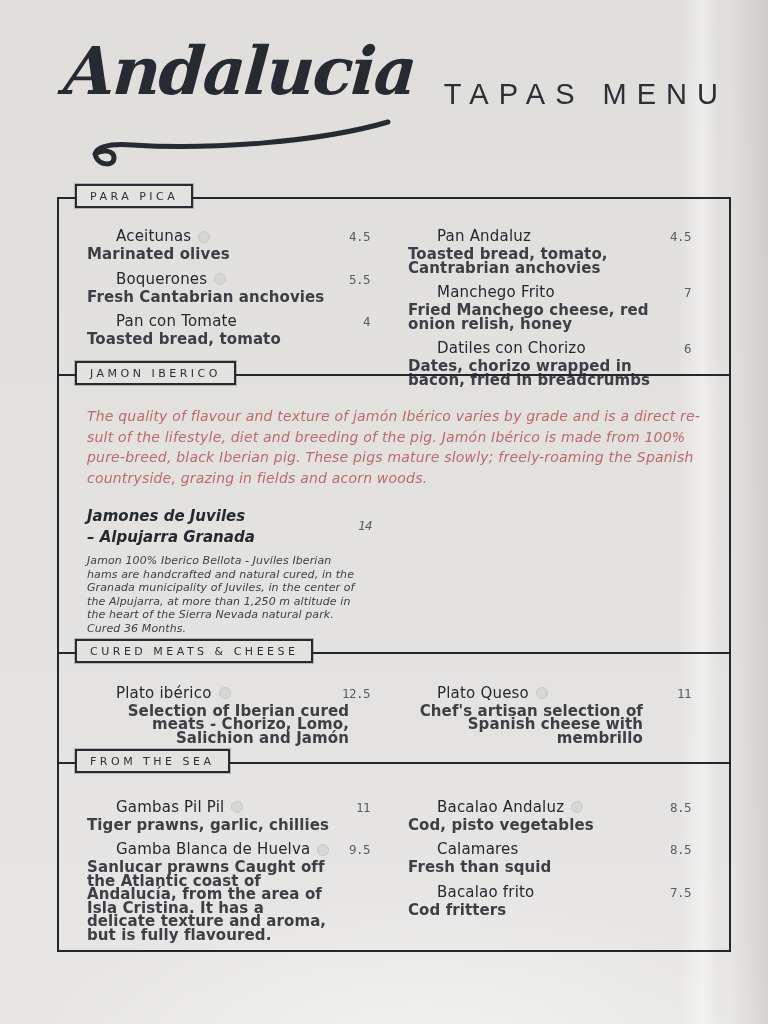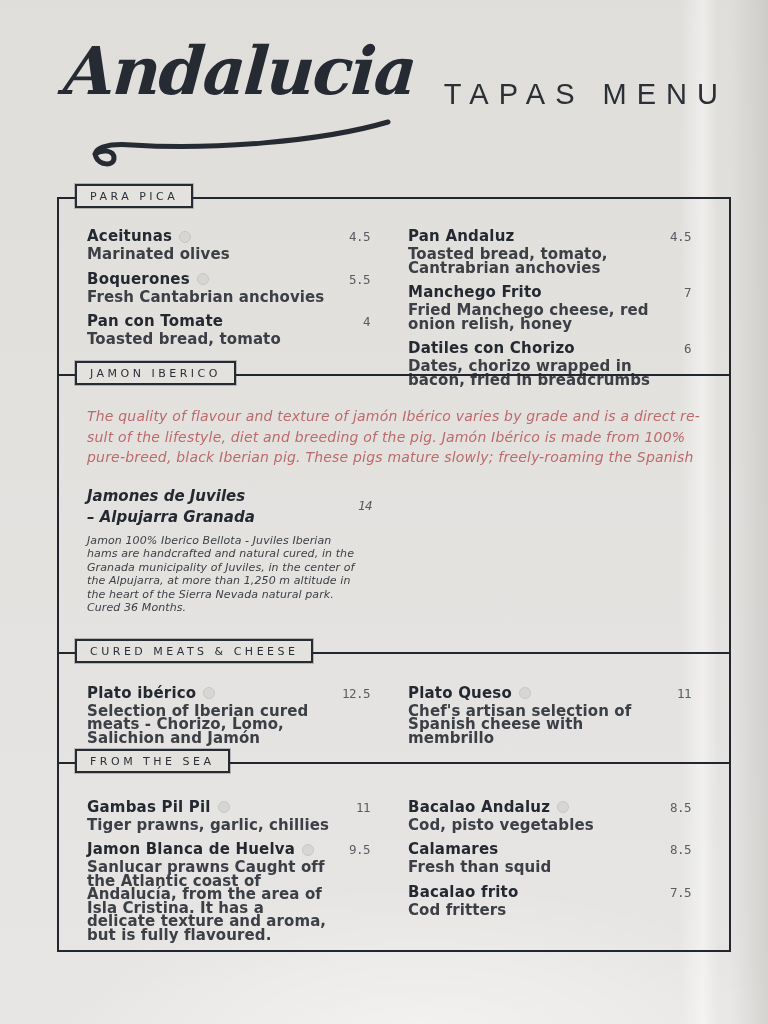--- a/index.html
+++ b/index.html
@@ -52,22 +52,22 @@
     font-size:11px;letter-spacing:3.5px;color:#2b2f37;white-space:nowrap;
     z-index:2;
   }
   
   .cols{display:flex;padding:28px 38px 0 28px;}
   .col{width:285px;}
   .col-left{margin-right:38px;}
   .menu-item{margin-bottom:8px;}
   .row{display:flex;align-items:baseline;}
   .dish{
-    font-size:15px;font-weight:700;color:#232831;letter-spacing:.2px;
-    line-height:19px;white-space:nowrap;
+    font-size:15px;font-weight:400;color:#232831;letter-spacing:.2px;
+    line-height:19px;white-space:nowrap;margin-left:29px;
   }
   .diet{
     display:inline-block;width:10px;height:10px;border-radius:50%;
     background:#d6d7d5;border:1px solid #c6c8c6;margin-left:7px;
     align-self:center;flex:none;
   }
   .price{
     margin-left:auto;font-size:12.5px;color:#585d65;
     font-family:"DejaVu Sans Mono","Liberation Mono",monospace;
     letter-spacing:-.5px;
@@ -156,37 +156,38 @@
       </div>
     </div>
 
     <div class="section sec-jamon">
       <div class="section-label">JAMON IBERICO</div>
       <div class="jamon-body">
         <div class="intro">
           <div>The quality of flavour and texture of jamón Ibérico varies by grade and is a direct re-</div>
           <div>sult of the lifestyle, diet and breeding of the pig. Jamón Ibérico is made from 100%</div>
           <div>pure-breed, black Iberian pig. These pigs mature slowly; freely-roaming the Spanish</div>
+          <div>countryside, grazing in fields and acorn woods.</div>
         </div>
         <div class="jamon-item">
           <div class="row">
             <span class="jamon-name">
               <span>Jamones de Juviles</span><br>
               <span>– Alpujarra Granada</span>
             </span>
             <span class="price" style="align-self:flex-start;margin-top:12px;">14</span>
           </div>
           <div class="jamon-desc">Jamon 100% Iberico Bellota - Juviles Iberian hams are handcrafted and natural cured, in the Granada municipality of Juviles, in the center of the Alpujarra, at more than 1,250 m altitude in the heart of the Sierra Nevada natural park.  Cured 36 Months.</div>
         </div>
       </div>
     </div>
 
     <div class="section sec-cured">
       <div class="section-label">CURED MEATS &amp; CHEESE</div>
-      <div class="cols" style="padding-top:30px;">
+      <div class="cols" style="padding-top:30px;text-align:right;">
         <div class="col col-left">
           <div class="menu-item">
             <div class="row">
               <span class="dish">Plato ibérico</span>
               <span class="diet"></span>
               <span class="price">12.5</span>
             </div>
             <div class="desc">Selection of Iberian cured meats - Chorizo,  Lomo, Salichion and Jamón</div>
           </div>
         </div>
@@ -210,21 +211,21 @@
           <div class="menu-item">
             <div class="row">
               <span class="dish">Gambas Pil Pil</span>
               <span class="diet"></span>
               <span class="price">11</span>
             </div>
             <div class="desc">Tiger prawns, garlic, chillies</div>
           </div>
           <div class="menu-item">
             <div class="row">
-              <span class="dish">Jamon Blanca de Huelva</span>
+              <span class="dish">Gamba Blanca de Huelva</span>
               <span class="diet"></span>
               <span class="price">9.5</span>
             </div>
             <div class="desc" style="max-width:250px;">Sanlucar prawns Caught off the Atlantic coast of Andalucía, from the area of Isla Cristina. It has a delicate texture and aroma, but is fully flavoured.</div>
           </div>
         </div>
         <div class="col">
           <div class="menu-item">
             <div class="row">
               <span class="dish">Bacalao Andaluz</span>

